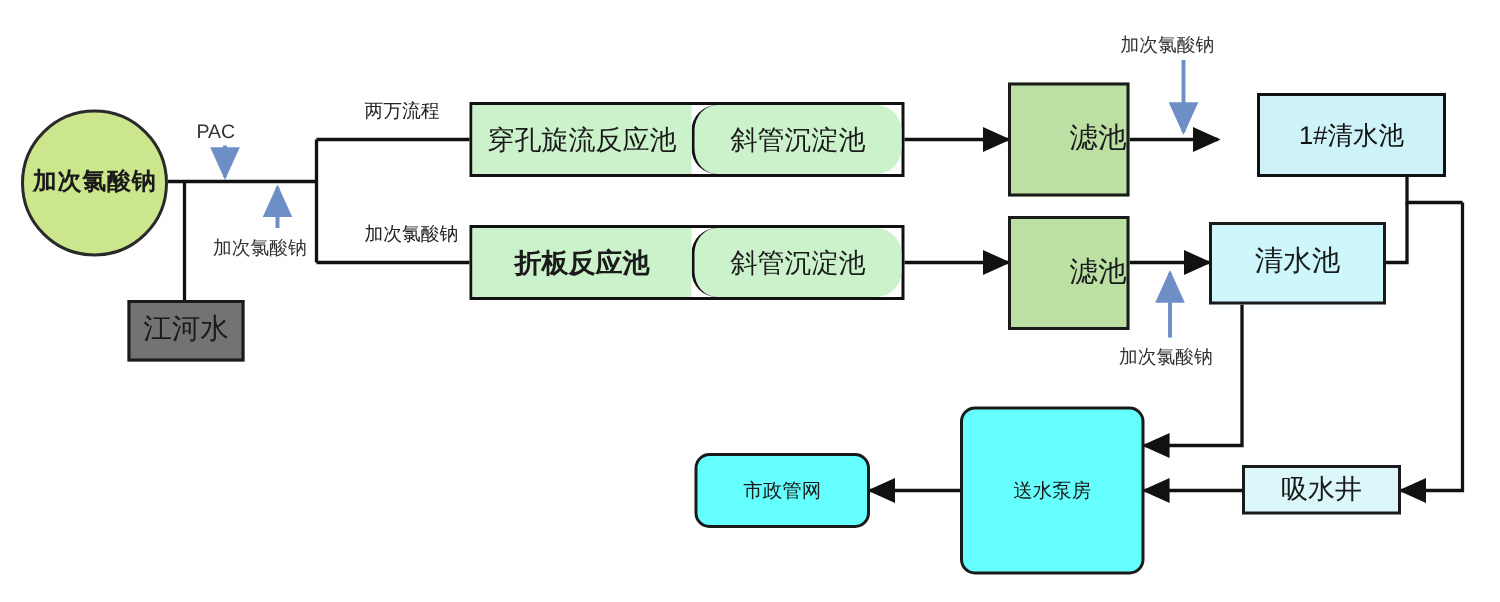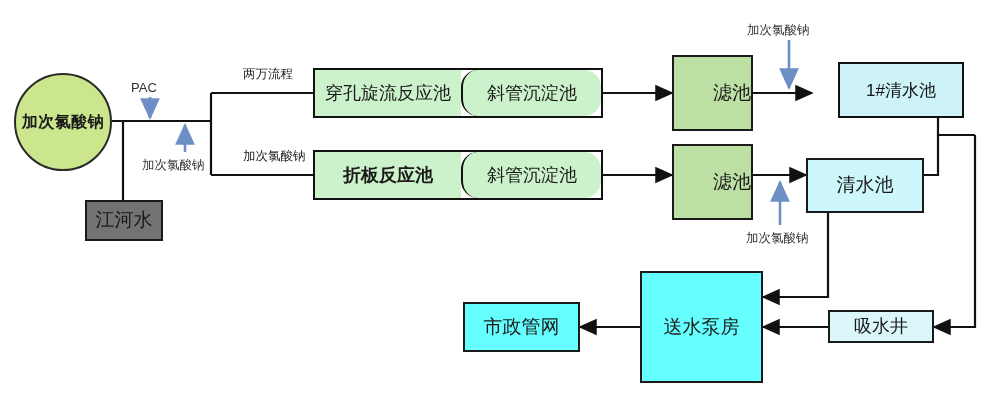--- a/index.html
+++ b/index.html
@@ -18,21 +18,21 @@
   .proc-pair .cell{display:flex;align-items:center;justify-content:center;
                    background:#ccf2cc;font-size:18px;color:#1a1a1a;box-sizing:border-box;}
   .proc-pair .cell + .cell{border-left:2px solid #111;border-radius:17px;}
   .filter{background:#bcdfa4;font-size:19px;padding-left:39px;}
   .clearstack{position:absolute;box-sizing:border-box;border:2px solid #111;
               display:flex;flex-direction:column;margin-left:26px;}
   .clearstack .cell{flex:1;display:flex;align-items:center;justify-content:center;
                     background:#cdf2f7;font-size:17px;color:#111;box-sizing:border-box;}
   .clearstack .cell + .cell{border-top:2px solid #111;}
   .clearwell{background:#cdf7fb;font-size:19px;}
-  .cyan{background:#66ffff;font-size:19px;}
+  .cyan{background:#66ffff;font-size:13px;border-radius:10px;}
   .well{background:#dbf7f9;font-size:18px;}
 
   .tag{position:absolute;font-size:12.5px;color:#333;white-space:nowrap;}
   .tag-lat{position:absolute;font-size:12.5px;color:#222;white-space:nowrap;}
   .tag-pac{position:absolute;font-size:13px;color:#333;white-space:nowrap;}
 </style>
 </head>
 <body>
 
 <div id="canvas">
@@ -133,21 +133,21 @@
   </div>
 
   <div class="tag" style="left:747px;top:22px;">加次氯酸钠</div>
 
   <div class="clearstack" style="left:812px;top:62px;width:126px;height:56px;">
     <div class="cell">
       <span>1#清水池</span>
     </div>
   </div>
 
-  <div class="node clearwell" style="left:806px;top:148px;width:118px;height:55px;margin-top:10px;">
+  <div class="node clearwell" style="left:806px;top:148px;width:118px;height:55px;">
     <span>清水池</span>
   </div>
 
   <div class="tag" style="left:746px;top:230px;">加次氯酸钠</div>
 
   <div class="node cyan" style="left:640px;top:271px;width:123px;height:112px;">
     <span>送水泵房</span>
   </div>
 
   <div class="node well" style="left:828px;top:310px;width:106px;height:33px;">

